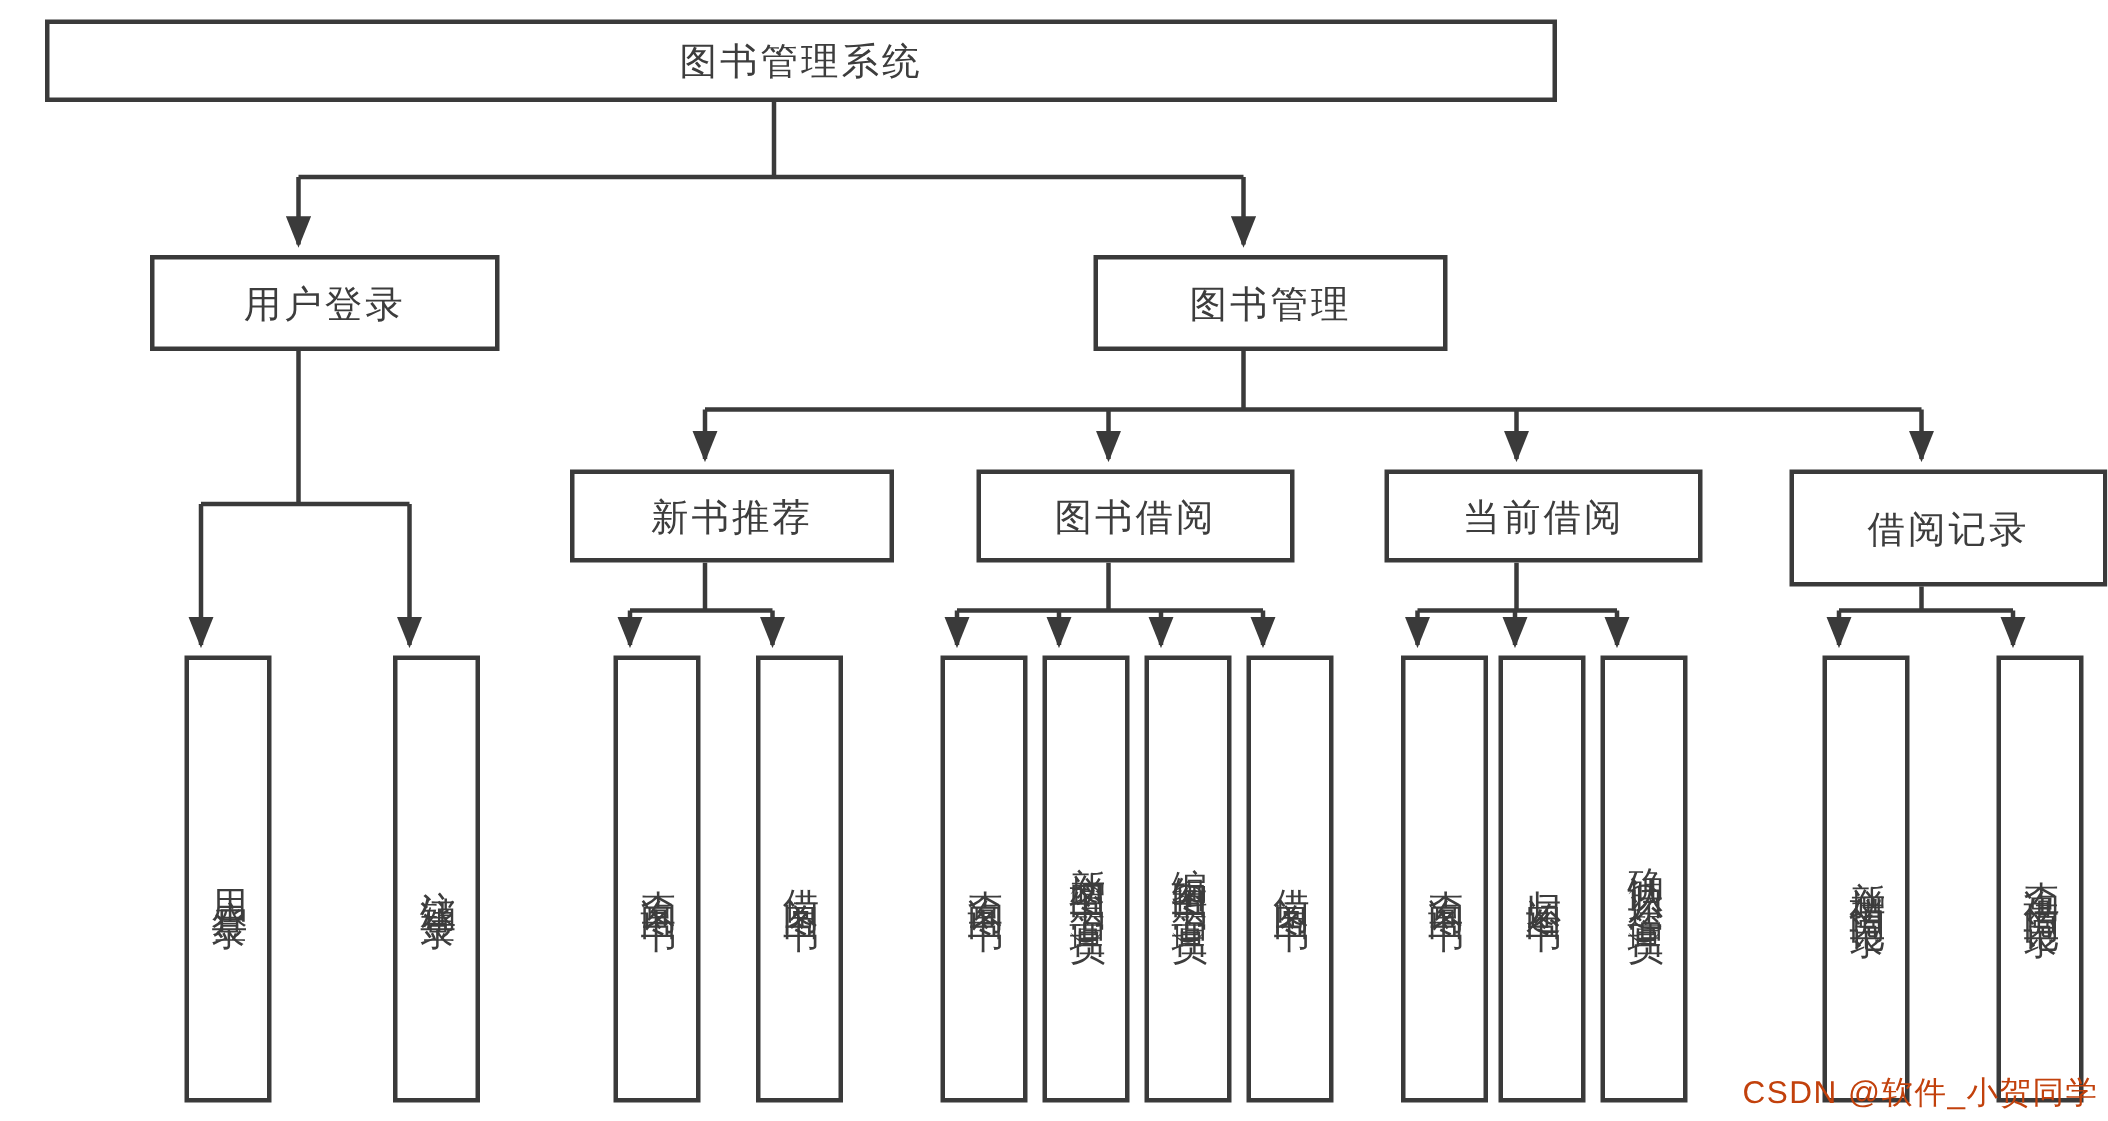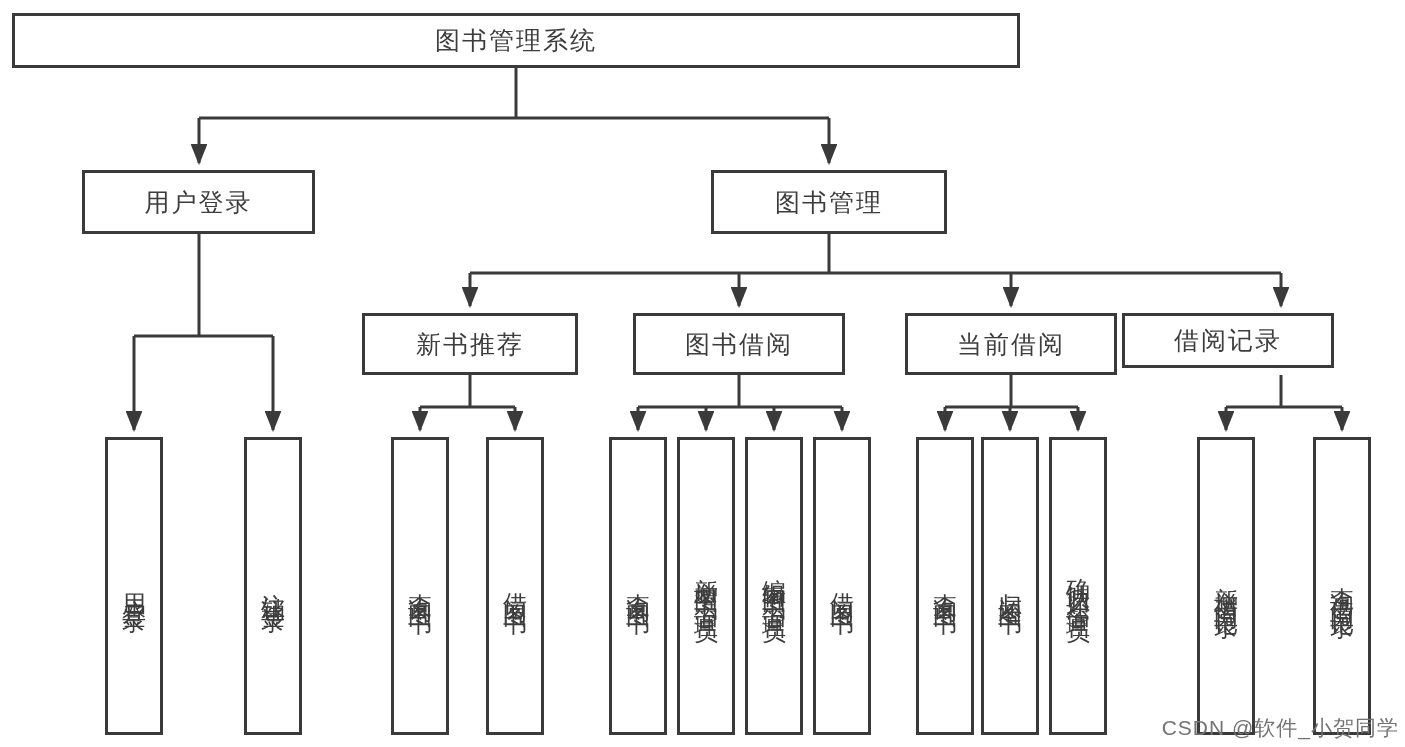--- a/index.html
+++ b/index.html
@@ -20,40 +20,41 @@
   .box {
     position: absolute;
     background: #ffffff;
     border: 3px solid #3a3a3a;
     box-sizing: border-box;
     display: flex;
     align-items: center;
     justify-content: center;
     color: #3d3d3d;
     z-index: 2;
+    margin-left: 18px;
   }
   .box.h {
     font-size: 25px;
     letter-spacing: 2px;
     white-space: nowrap;
   }
   .box.v span {
     writing-mode: vertical-rl;
     text-orientation: mixed;
     font-size: 24px;
     letter-spacing: 6px;
     line-height: 1;
   }
   .watermark {
     position: absolute;
     right: 6px;
     bottom: 5px;
     font-size: 21px;
     letter-spacing: 1px;
-    color: #737373;
+    color: #c2410c;
     z-index: 5;
     white-space: nowrap;
   }
 </style>
 </head>
 <body>
 
 <div class="canvas">
 
   <svg class="connectors" viewBox="0 0 1405 747" xmlns="http://www.w3.org/2000/svg">
@@ -119,21 +120,21 @@
 
   <div class="box h" style="left:362px; top:313px; width:216px; height:62px;text-align:center;">
     <span>新书推荐</span>
   </div>
   <div class="box h" style="left:633px; top:313px; width:212px; height:62px;">
     <span>图书借阅</span>
   </div>
   <div class="box h" style="left:905px; top:313px; width:212px; height:62px;font-family:Liberation Serif, serif;">
     <span>当前借阅</span>
   </div>
-  <div class="box h" style="left:1122px; top:313px; width:212px; height:55px;">
+  <div class="box h" style="left:1175px; top:313px; width:212px; height:78px;">
     <span>借阅记录</span>
   </div>
 
   <div class="box v" style="left:105px; top:437px; width:58px; height:298px;">
     <span>用户登录</span>
   </div>
   <div class="box v" style="left:244px; top:437px; width:58px; height:298px;">
     <span>注销登录</span>
   </div>
 

